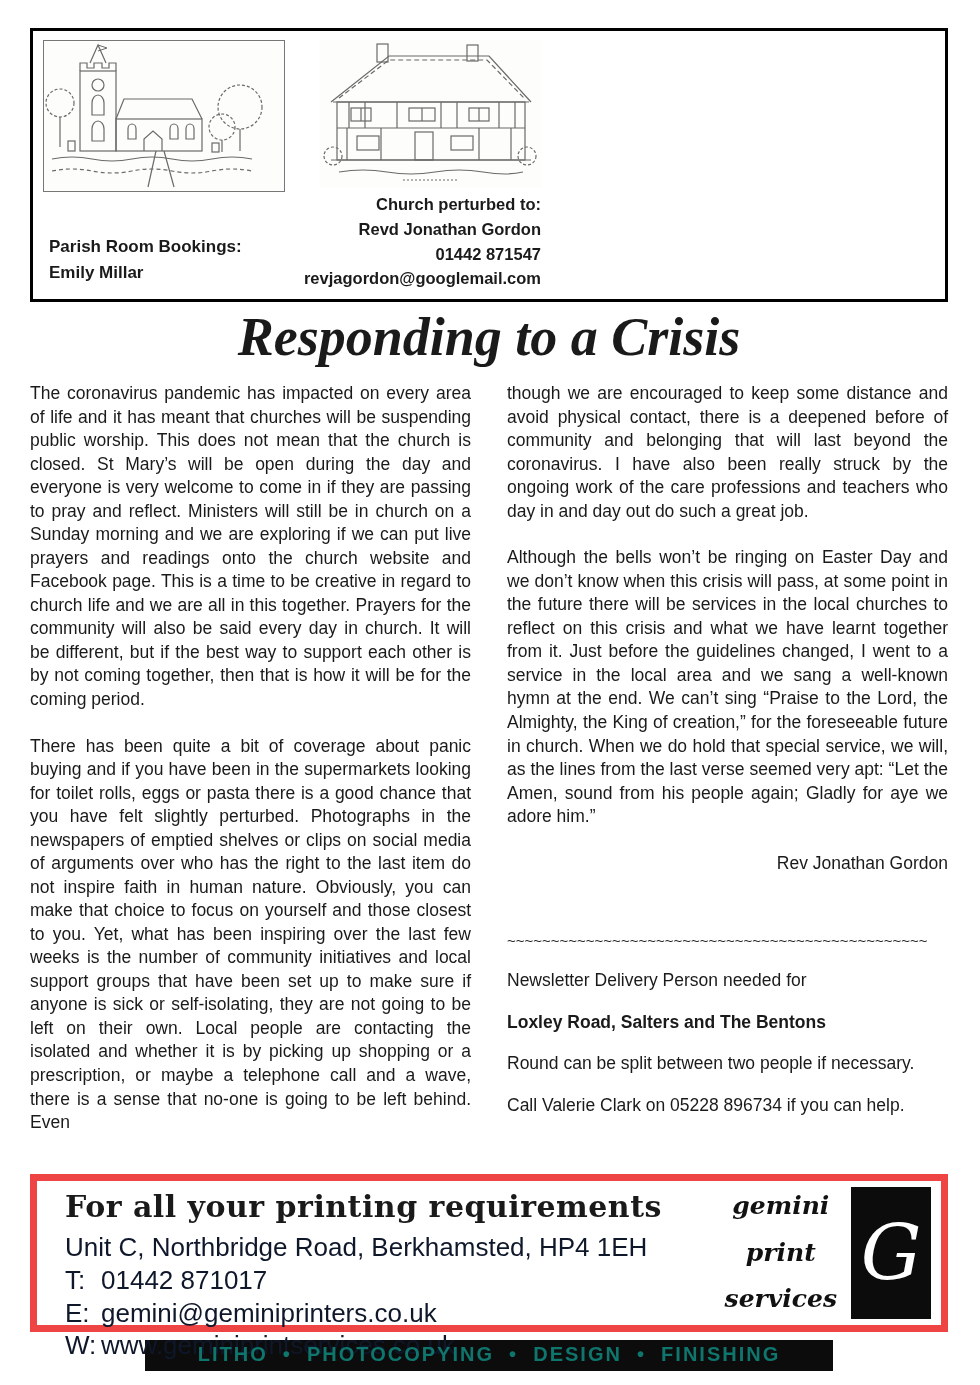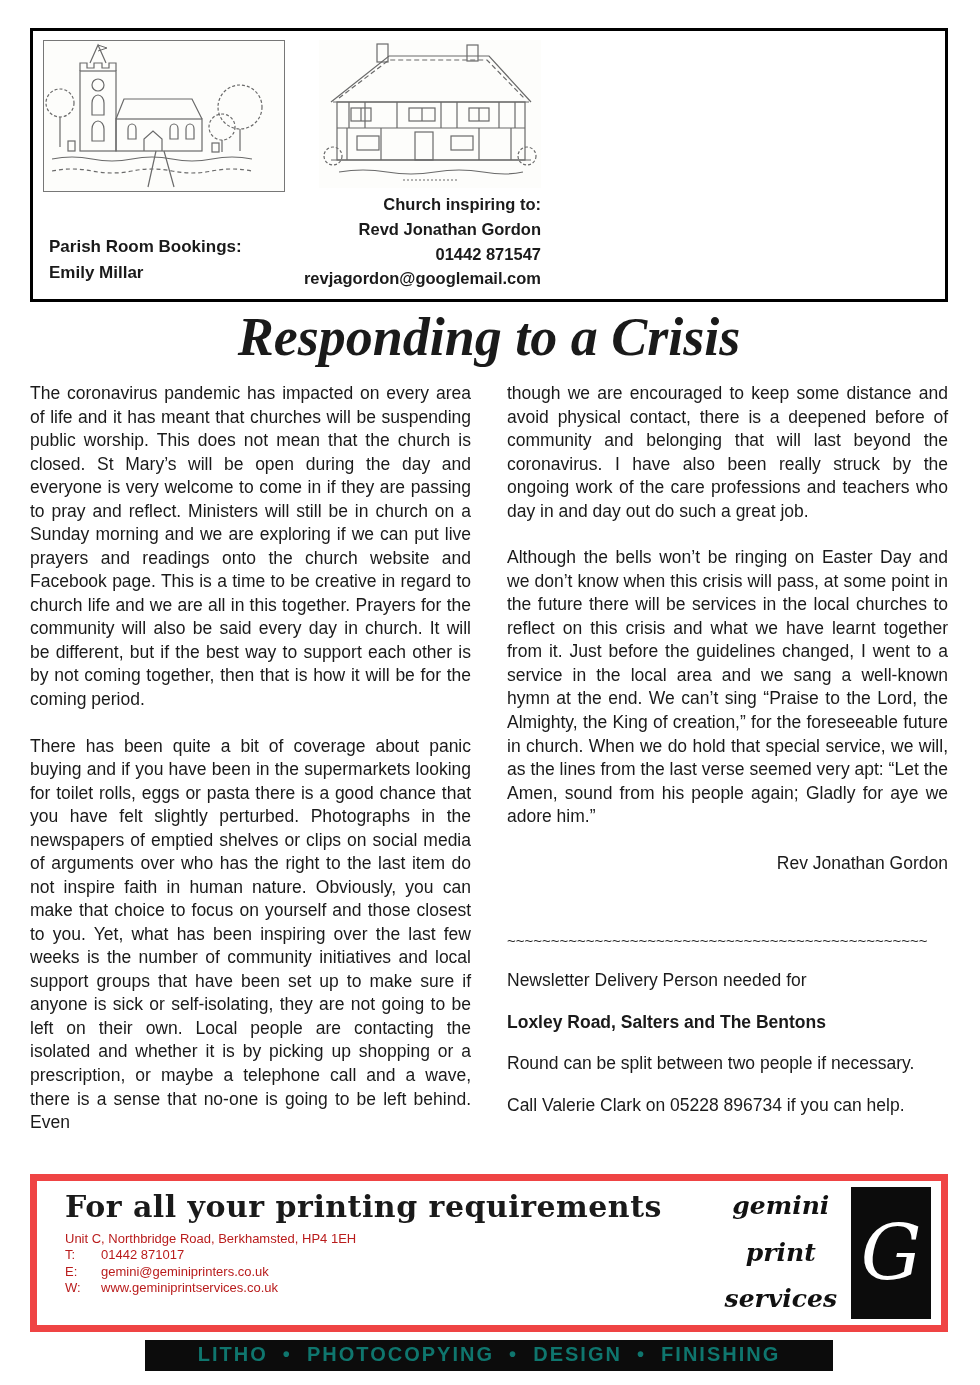--- a/index.html
+++ b/index.html
@@ -39,21 +39,21 @@
   .col p { margin-bottom:23px; }
   .signature { text-align:right; margin-top:18px; }
   .divider { margin-top:56px; font-size:15px; white-space:nowrap; overflow:hidden; text-align:left; }
   .notice-line { margin-top:18px; text-align:left; }
   .notice-line.bold { font-weight:bold; }
 
   
   .ad-box { border:7px solid #ef4444; margin-top:4px; height:158px; display:flex; padding:6px 10px 6px 28px; }
   .ad-main { flex:1; }
   .ad-headline { font-family:"DejaVu Serif", serif; font-weight:bold; font-size:30px; letter-spacing:0.5px; margin-top:2px; }
-  .ad-contact { margin-top:7px; font-size:13px; color:#b91c1c; line-height:1.26; }
+  .ad-contact { margin-top:7px; font-size:26px; color:#0f172a; line-height:1.26; }
   .ad-label { display:inline-block; width:36px; }
   .ad-brand {
     font-family:"DejaVu Serif", serif; font-style:italic; font-weight:bold; font-size:25px;
     text-align:right; display:flex; flex-direction:column; justify-content:space-between;
     padding:4px 14px 6px 0; color:#111;align-items:center;
   }
   .ad-logo {
     width:80px; background:#0c0c0c; color:#fff; display:flex; align-items:center; justify-content:center;
     font-family:"DejaVu Serif", serif; font-style:italic; font-size:76px; line-height:1;
   }
@@ -130,21 +130,21 @@
             <rect x="96" y="92" width="18" height="28"></rect>
             <path d="M12 120 H212"></path>
             <circle cx="14" cy="116" r="9" stroke-dasharray="3 2"></circle>
             <circle cx="208" cy="116" r="9" stroke-dasharray="3 2"></circle>
             <path d="M20 132 q24 -4 48 0 t48 0 t48 0 t40 0"></path>
             <path d="M84 140 h56" stroke-dasharray="2 2"></path>
           </g>
         </svg>
       </div>
       <div class="enquiries">
-        <div>Church inspiring to:</div>
+        <div>Church perturbed to:</div>
         <div>Revd Jonathan Gordon</div>
         <div>01442 871547</div>
         <div>revjagordon@googlemail.com</div>
       </div>
     </div>
   </div>
 
   <h1 class="article-title">Responding to a Crisis</h1>
 
   <div class="columns">

